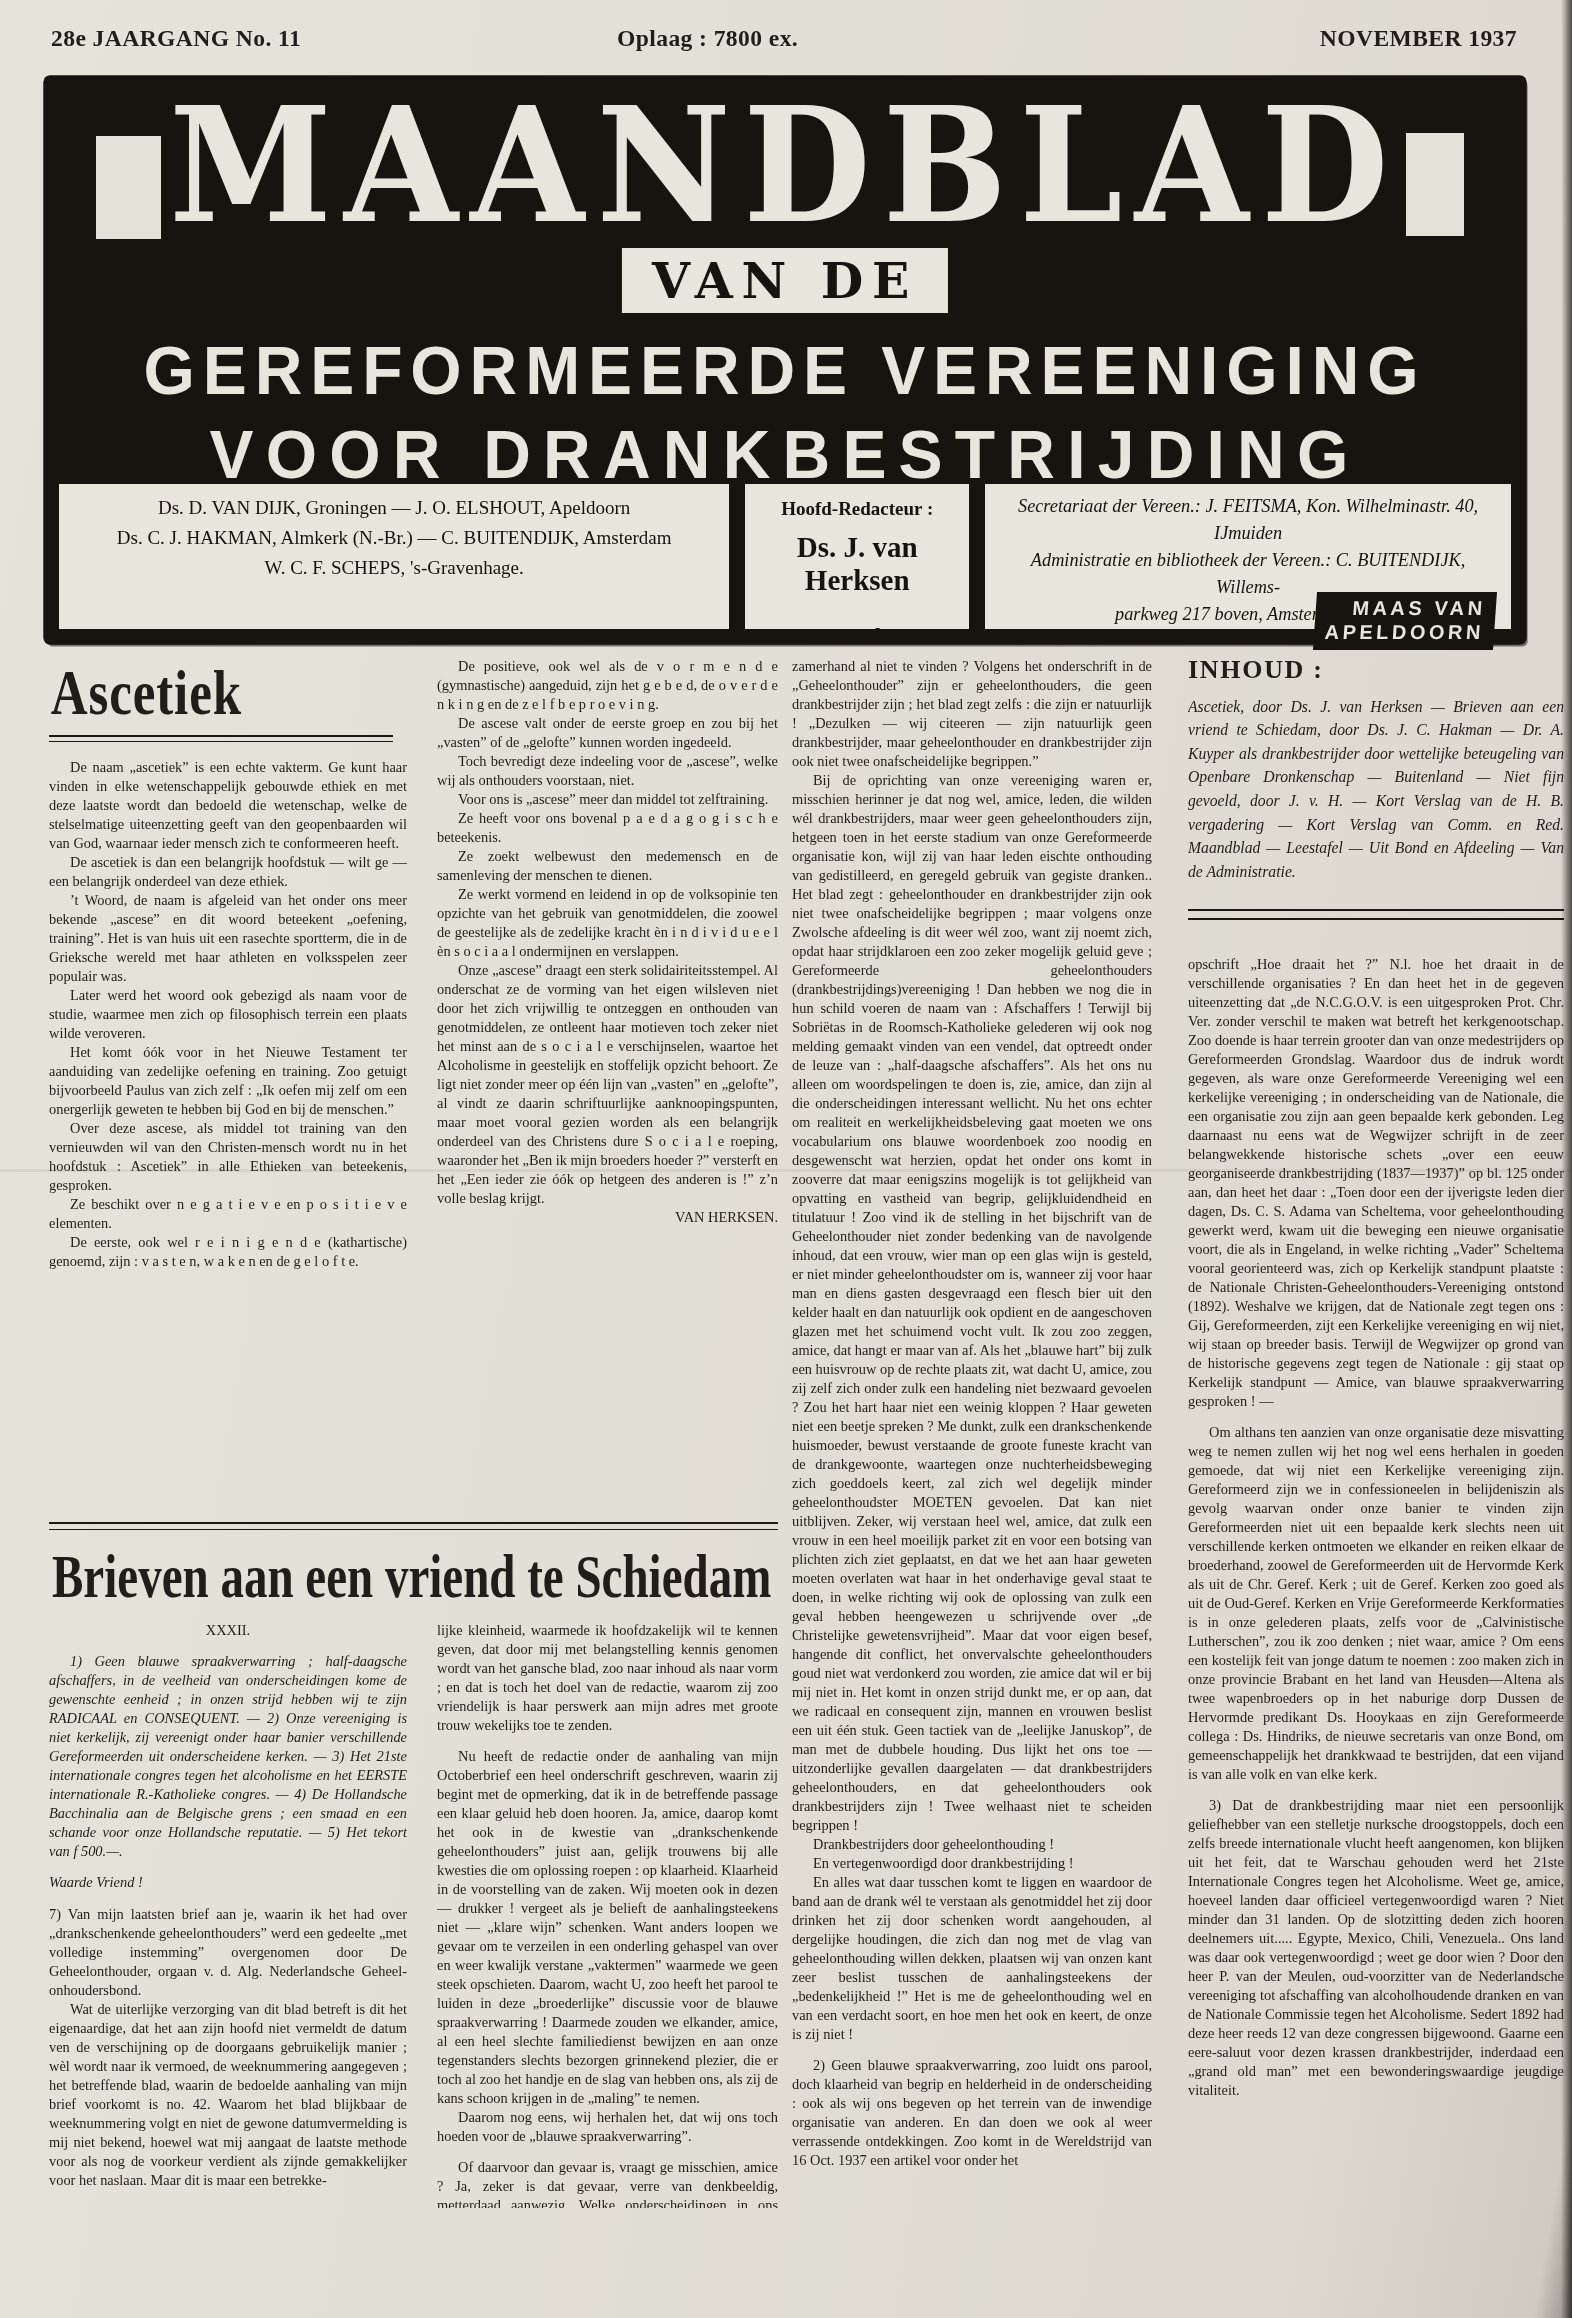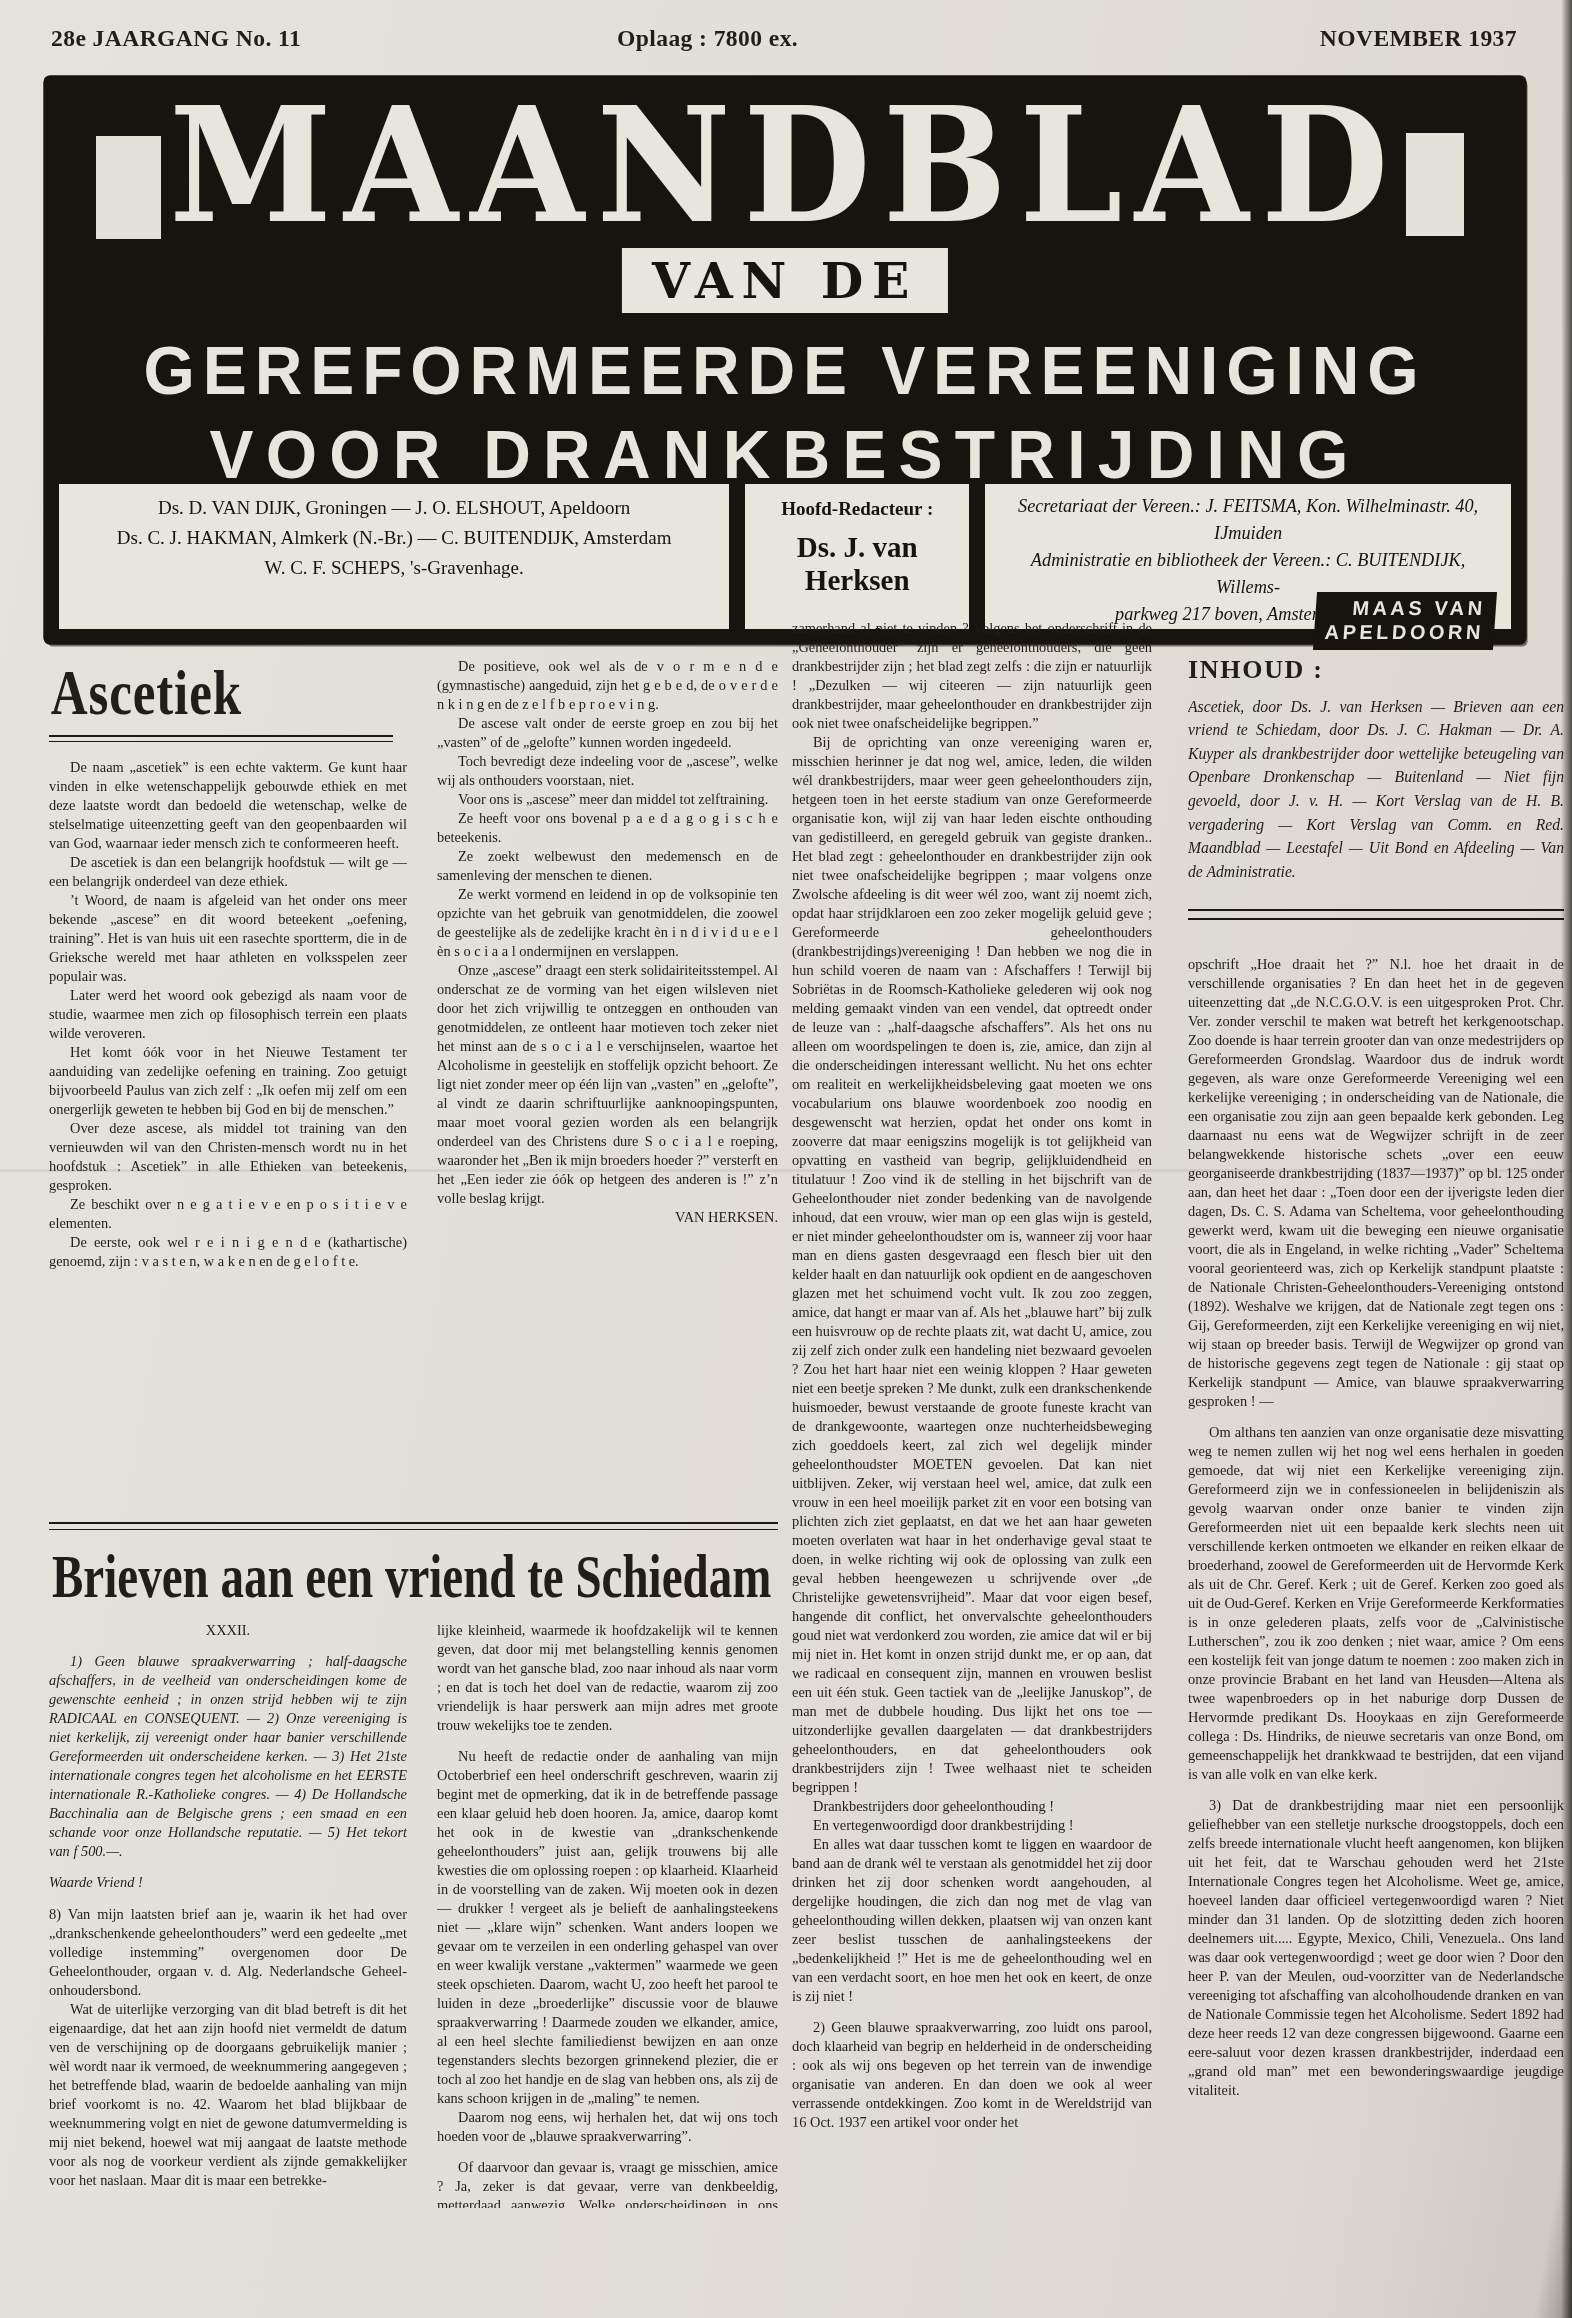--- a/index.html
+++ b/index.html
@@ -141,33 +141,33 @@
   </div>
 
   <div class="dbl-rule"></div>
   <div class="b-title">Brieven aan een vriend te Schiedam</div>
 
   <div class="col col1" style="top:1621px;height:587px;">
     <div>
         <p class=" ctr">XXXII.</p>
         <p class=" it sp">1) Geen blauwe spraakverwarring ; half-daagsche afschaffers, in de veelheid van onderscheidingen kome de gewenschte eenheid ; in onzen strijd hebben wij te zijn RADICAAL en CONSEQUENT. — 2) Onze vereeniging is niet kerkelijk, zij vereenigt onder haar banier verschillende Gereformeerden uit onderscheidene kerken. — 3) Het 21ste internationale congres tegen het alcoholisme en het EERSTE internationale R.-Katholieke congres. — 4) De Hollandsche Bacchinalia aan de Belgische grens ; een smaad en een schande voor onze Hollandsche reputatie. — 5) Het tekort van f 500.—.</p>
         <p class=" it ni sp">Waarde Vriend !</p>
-        <p class=" ni sp">8) Van mijn laatsten brief aan je, waarin ik het had over „drankschenkende geheelonthouders” werd een gedeelte „met volledige instemming” overgenomen door De Geheelonthouder, orgaan v. d. Alg. Nederlandsche Geheel-onhoudersbond.</p>
+        <p class=" ni sp">7) Van mijn laatsten brief aan je, waarin ik het had over „drankschenkende geheelonthouders” werd een gedeelte „met volledige instemming” overgenomen door De Geheelonthouder, orgaan v. d. Alg. Nederlandsche Geheel-onhoudersbond.</p>
         <p class="">Wat de uiterlijke verzorging van dit blad betreft is dit het eigenaardige, dat het aan zijn hoofd niet vermeldt de datum ven de verschijning op de doorgaans gebruikelijk manier ; wèl wordt naar ik vermoed, de weeknummering aangegeven ; het betreffende blad, waarin de bedoelde aanhaling van mijn brief voorkomt is no. 42. Waarom het blad blijkbaar de weeknummering volgt en niet de gewone datumvermelding is mij niet bekend, hoewel wat mij aangaat de laatste methode voor als nog de voorkeur verdient als zijnde gemakkelijker voor het naslaan. Maar dit is maar een betrekke-</p>
       </div>
   </div>
   <div class="col col2" style="top:1621px;height:587px;">
     <div>
         <p class=" ni">lijke kleinheid, waarmede ik hoofdzakelijk wil te kennen geven, dat door mij met belangstelling kennis genomen wordt van het gansche blad, zoo naar inhoud als naar vorm ; en dat is toch het doel van de redactie, waarom zij zoo vriendelijk is haar perswerk aan mijn adres met groote trouw wekelijks toe te zenden.</p>
         <p class=" sp">Nu heeft de redactie onder de aanhaling van mijn Octoberbrief een heel onderschrift geschreven, waarin zij begint met de opmerking, dat ik in de betreffende passage een klaar geluid heb doen hooren. Ja, amice, daarop komt het ook in de kwestie van „drankschenkende geheelonthouders” juist aan, gelijk trouwens bij alle kwesties die om oplossing roepen : op klaarheid. Klaarheid in de voorstelling van de zaken. Wij moeten ook in dezen — drukker ! vergeet als je belieft de aanhalingsteekens niet — „klare wijn” schenken. Want anders loopen we gevaar om te verzeilen in een onderling gehaspel van over en weer kwalijk verstane „vaktermen” waarmede we geen steek opschieten. Daarom, wacht U, zoo heeft het parool te luiden in deze „broederlijke” discussie voor de blauwe spraakverwarring ! Daarmede zouden we elkander, amice, al een heel slechte familiedienst bewijzen en aan onze tegenstanders slechts bezorgen grinnekend plezier, die er toch al zoo het handje en de slag van hebben ons, als zij de kans schoon krijgen in de „maling” te nemen.</p>
         <p class="">Daarom nog eens, wij herhalen het, dat wij ons toch hoeden voor de „blauwe spraakverwarring”.</p>
         <p class=" sp">Of daarvoor dan gevaar is, vraagt ge misschien, amice ? Ja, zeker is dat gevaar, verre van denkbeeldig, metterdaad aanwezig. Welke onderscheidingen in ons „blauwboek” zijn er nu zoo lang-</p>
       </div>
   </div>
-  <div class="col col3" style="top:619px;height:1564px;">
+  <div class="col col3" style="top:657px;height:1564px;">
     <div>
         <p class=" ni">zamerhand al niet te vinden ? Volgens het onderschrift in de „Geheelonthouder” zijn er geheelonthouders, die geen drankbestrijder zijn ;  het blad zegt zelfs : die zijn er natuurlijk !  „Dezulken — wij citeeren — zijn natuurlijk geen drankbestrijder, maar geheelonthouder en drankbestrijder zijn ook niet twee onafscheidelijke begrippen.”</p>
         <p class="">Bij de oprichting van onze vereeniging waren er, misschien herinner je dat nog wel, amice, leden, die wilden wél drankbestrijders, maar weer geen geheelonthouders zijn, hetgeen toen in het eerste stadium van onze Gereformeerde organisatie kon, wijl zij van haar leden eischte onthouding van gedistilleerd, en geregeld gebruik van gegiste dranken.. Het blad zegt : geheelonthouder en drankbestrijder zijn ook niet twee onafscheidelijke begrippen ; maar volgens onze Zwolsche afdeeling is dit weer wél zoo, want zij noemt zich, opdat haar strijdklaroen een zoo zeker mogelijk geluid geve ; Gereformeerde geheelonthouders (drankbestrijdings)vereeniging ! Dan hebben we nog die in hun schild voeren de naam van : Afschaffers ! Terwijl bij Sobriëtas in de Roomsch-Katholieke gelederen wij ook nog melding gemaakt vinden van een vendel, dat optreedt onder de leuze van : „half-daagsche afschaffers”. Als het ons nu alleen om woordspelingen te doen is, zie, amice, dan zijn al die onderscheidingen interessant wellicht. Nu het ons echter om realiteit en werkelijkheidsbeleving gaat moeten we ons vocabularium ons blauwe woordenboek zoo noodig en desgewenscht wat herzien, opdat het onder ons komt in zooverre dat maar eenigszins mogelijk is tot gelijkheid van opvatting en vastheid van begrip, gelijkluidendheid en titulatuur ! Zoo vind ik de stelling in het bijschrift van de Geheelonthouder niet zonder bedenking van de navolgende inhoud, dat een vrouw, wier man op een glas wijn is gesteld, er niet minder geheelonthoudster om is, wanneer zij voor haar man en diens gasten desgevraagd een flesch bier uit den kelder haalt en dan natuurlijk ook opdient en de aangeschoven glazen met het schuimend vocht vult. Ik zou zoo zeggen, amice, dat hangt er maar van af. Als het „blauwe hart” bij zulk een huisvrouw op de rechte plaats zit, wat dacht U, amice, zou zij zelf zich onder zulk een handeling niet bezwaard gevoelen ? Zou het hart haar niet een weinig kloppen ? Haar geweten niet een beetje spreken ? Me dunkt, zulk een drankschenkende huismoeder, bewust verstaande de groote funeste kracht van de drankgewoonte, waartegen onze nuchterheidsbeweging zich goeddoels keert, zal zich wel degelijk minder geheelonthoudster MOETEN gevoelen. Dat kan niet uitblijven. Zeker, wij verstaan heel wel, amice, dat zulk een vrouw in een heel moeilijk parket zit en voor een botsing van plichten zich ziet geplaatst, en dat we het aan haar geweten moeten overlaten wat haar in het onderhavige geval staat te doen, in welke richting wij ook de oplossing van zulk een geval hebben heengewezen u schrijvende over „de Christelijke gewetensvrijheid”. Maar dat voor eigen besef, hangende dit conflict, het onvervalschte geheelonthouders goud niet wat verdonkerd zou worden, zie amice dat wil er bij mij niet in. Het komt in onzen strijd dunkt me, er op aan, dat we radicaal en consequent zijn, mannen en vrouwen beslist een uit één stuk. Geen tactiek van de „leelijke Januskop”, de man met de dubbele houding. Dus lijkt het ons toe — uitzonderlijke gevallen daargelaten — dat drankbestrijders geheelonthouders, en dat geheelonthouders ook drankbestrijders zijn ! Twee welhaast niet te scheiden begrippen !</p>
         <p class="">Drankbestrijders door geheelonthouding !</p>
         <p class="">En vertegenwoordigd door drankbestrijding !</p>
         <p class="">En alles wat daar tusschen komt te liggen en waardoor de band aan de drank wél te verstaan als genotmiddel het zij door drinken het zij door schenken wordt aangehouden, al dergelijke houdingen, die zich dan nog met de vlag van geheelonthouding willen dekken, plaatsen wij van onzen kant zeer beslist tusschen de aanhalingsteekens der „bedenkelijkheid !” Het is me de geheelonthouding wel en van een verdacht soort, en hoe men het ook en keert, de onze is zij niet !</p>
         <p class=" sp">2) Geen blauwe spraakverwarring, zoo luidt ons parool, doch klaarheid van begrip en helderheid in de onderscheiding : ook als wij ons begeven op het terrein van de inwendige organisatie van anderen. En dan doen we ook al weer verrassende ontdekkingen. Zoo komt in de Wereldstrijd van 16 Oct. 1937 een artikel voor onder het</p>
       </div>
   </div>
 

